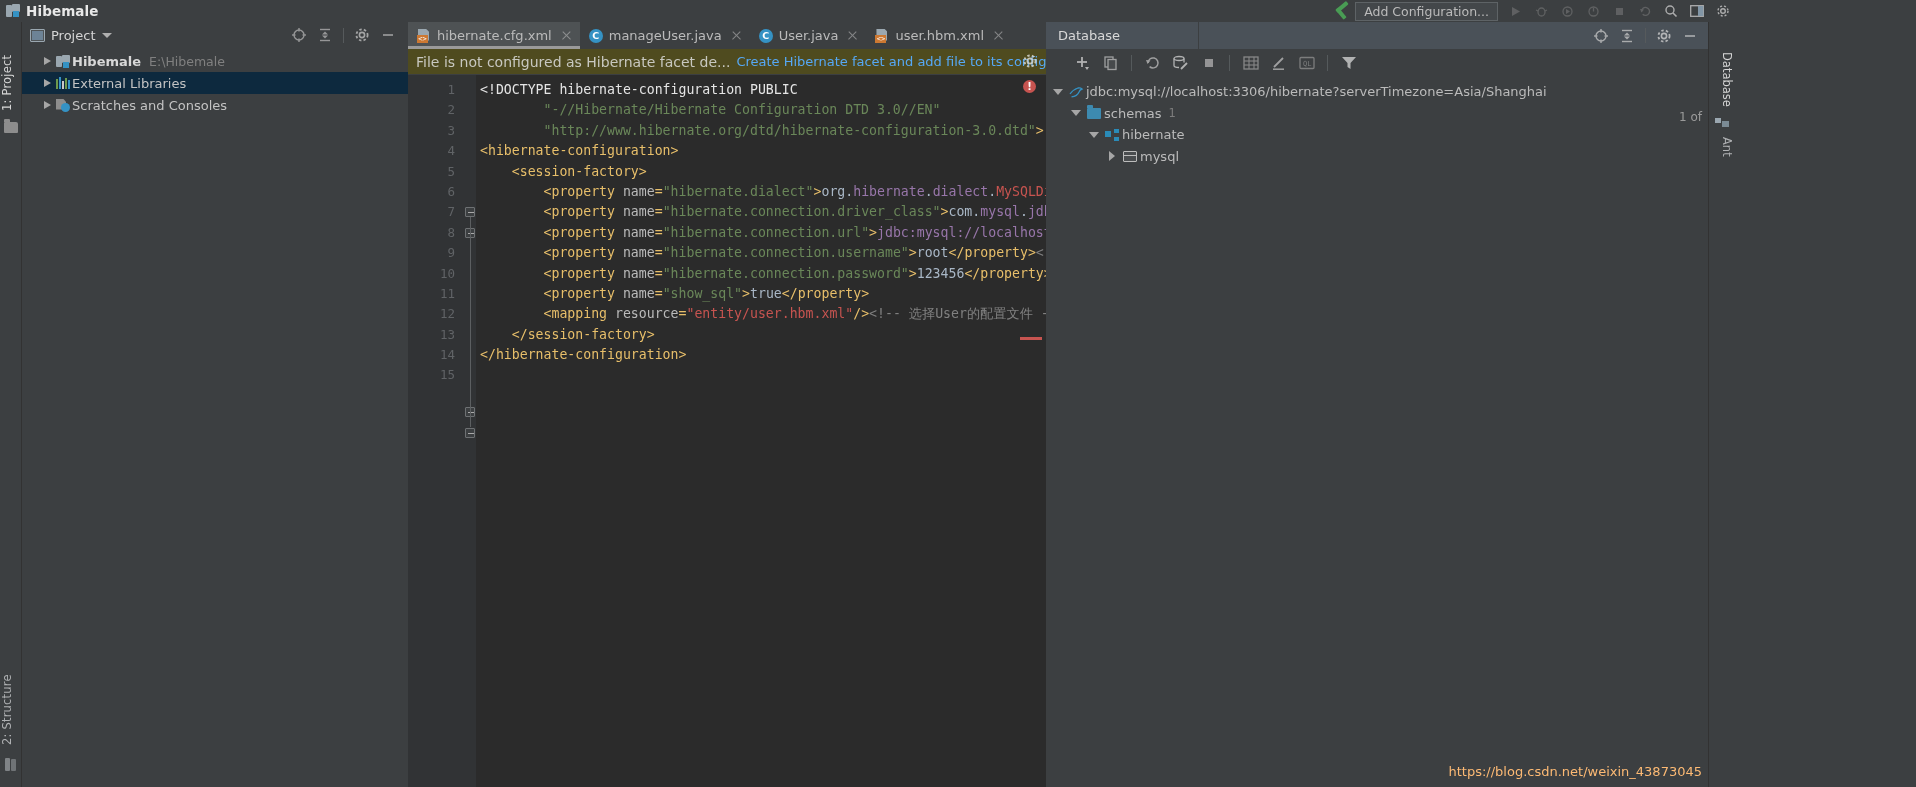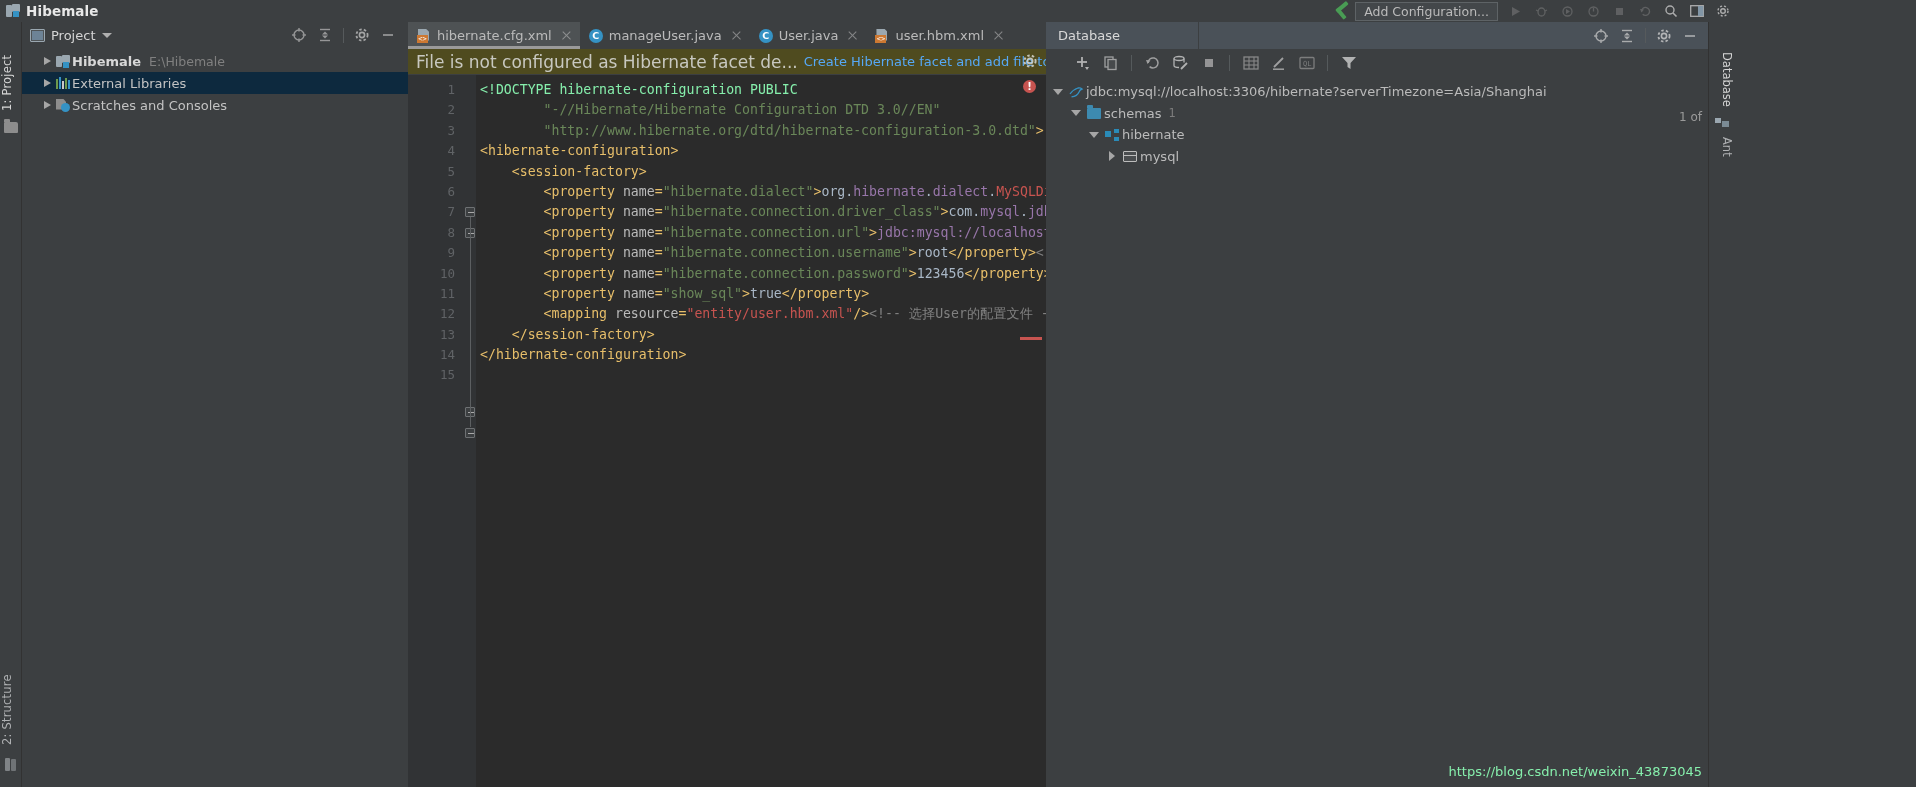--- a/index.html
+++ b/index.html
@@ -209,21 +209,21 @@
      font-family:"DejaVu Sans Mono",monospace;line-height:8px;}
   .ico-java{width:14px;height:14px;border-radius:50%;background:#3592c4;
      display:flex;align-items:center;justify-content:center;
      color:#fff;font-size:9.5px;font-weight:bold;font-family:"DejaVu Sans",sans-serif;}
 
   
   .banner {
     height: 26px; background: #4f4b1f; display: flex; align-items: center;
     padding-left: 8px; position: relative; border-bottom: 1px solid #3c3f41;
   }
-  .banner .msg { color: #c8c8c0; font-size: 17px; white-space: nowrap; }
+  .banner .msg { color: #c8c8c0; font-size: 14px; white-space: nowrap; }
   .banner .link { color: #56a8f5; font-size: 13px; margin-left: 6px; white-space: nowrap;}
   .banner .gear { position: absolute; right: 8px; top: 4px; opacity: .85;}
 
   
   .code-area {
     position: absolute; left: 0; top: 53px; right: 0; bottom: 0;
     background: #2b2b2b; display: flex; overflow: hidden;
   }
   .gutter {
     width: 56px; flex: 0 0 56px; background: #313335; position: relative;
@@ -254,21 +254,21 @@
     font-size: 13.2px; white-space: pre;
   }
   .cline { height: 20.4px; line-height: 20.4px; padding-left: 4px; }
   .t-tag     { color: #e8bf6a; }
   .t-attr    { color: #bababa; }
   .t-str     { color: #6a8759; }
   .t-txt     { color: #a9b7c6; }
   .t-ns      { color: #9876aa; }
   .t-clsred  { color: #c75450; }
   .t-comment { color: #808080; }
-  .t-doct    { color: #86efac; }
+  .t-doct    { color: #e5e5e5; }
   .t-strred  { color: #c75450; }
 
   .err-mark {
     position: absolute; right: 10px; top: 5px; width: 13px; height: 13px;
     border-radius: 50%; background: #c75450;
     color: #fff; font-size: 10px; font-weight: bold;
     display: flex; align-items: center; justify-content: center;
     line-height: 1;
   }
   .warn-strip {
@@ -347,21 +347,21 @@
   .rvtab.ant { top: 108px; height: 34px; color:#afb1b3;}
   .rv-ico {
     position:absolute; right:7px; top:96px; width:14px;height:12px;
   }
   .rv-ico .x1{position:absolute;left:0;top:0;width:6px;height:5px;background:#9aa7b0;}
   .rv-ico .x2{position:absolute;left:7px;top:3px;width:7px;height:6px;background:#7b8b95;}
 
   
   .watermark {
     position: absolute; right: 34px; bottom: 8px;
-    color: #86efac; font-size: 13px;
+    color: #fdba74; font-size: 13px;
   }
 </style>
 </head>
 <body>
 
 <div class="app">
 
   <div class="titlebar">
     <div class="proj-icon">
       <div class="b1"></div>

